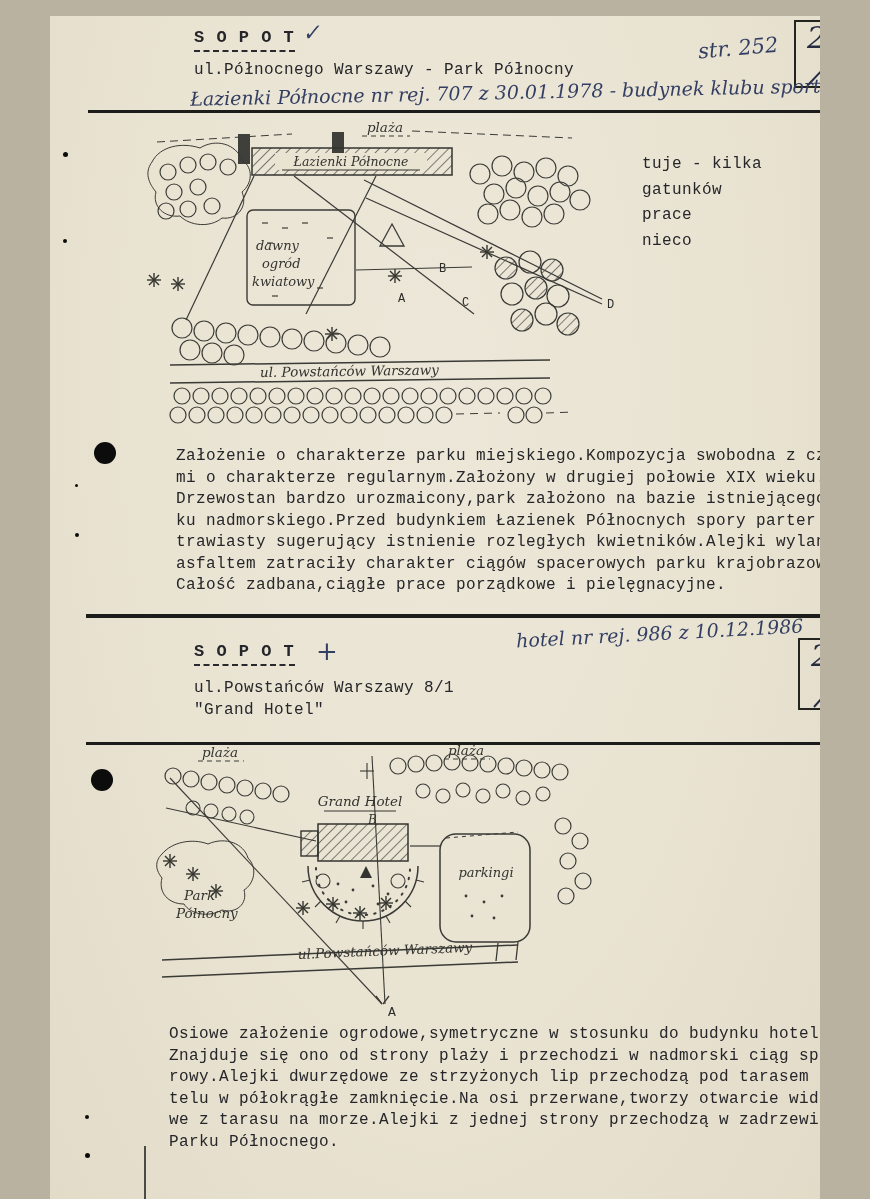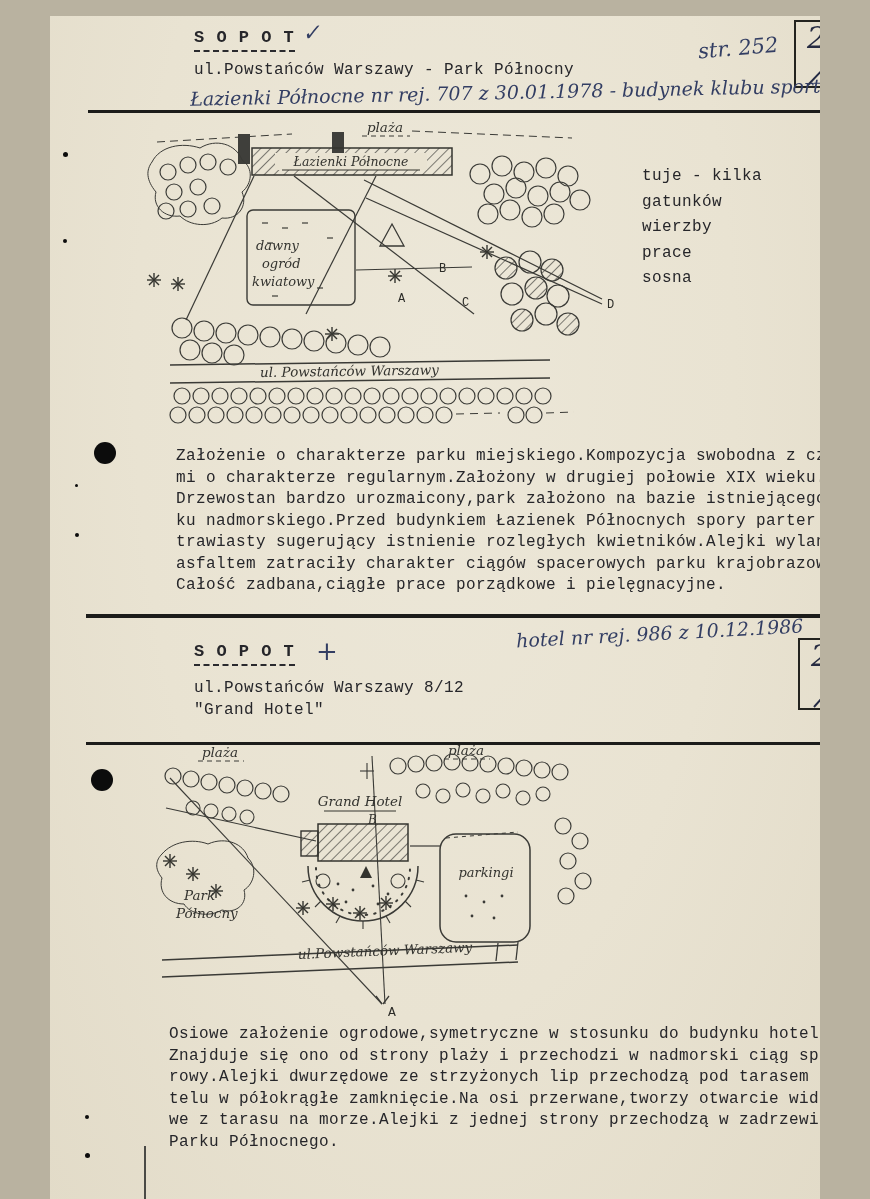--- a/index.html
+++ b/index.html
@@ -22,21 +22,21 @@
   .svgmono{font-family:"Liberation Mono",monospace;fill:#2c2c28;}
   .stroke{stroke:#3a3a36;fill:none;}
 </style>
 </head>
 <body>
 
 <div class="page">
 
   <div class="abs title" style="left:144px;top:12px">S O P O T</div>
   <div class="abs hw" style="left:252px;top:4px;font-size:22px;transform:rotate(-6deg)">✓</div>
-  <div class="abs type" style="left:144px;top:44px">ul.Powstańców Warszawy - Park Północny</div>
+  <div class="abs type" style="left:144px;top:44px">ul.Północnego Warszawy - Park Północny</div>
   <div class="abs hw" style="left:648px;top:20px;font-size:21px;transform:rotate(-5deg)">str. 252</div>
 
   <div class="abs refbox" style="left:744px;top:4px;width:74px;height:68px">
     <svg class="abs" style="left:0;top:0" width="74" height="68" viewBox="0 0 74 68">
       <line x1="12" y1="63" x2="66" y2="6" stroke="#252b44" stroke-width="2"></line>
     </svg>
     <span class="refnum" style="left:11px;top:-2px;font-size:30px">2</span>
     <span class="refnum" style="right:6px;bottom:0px;font-size:22px">29</span>
   </div>
 
@@ -195,25 +195,24 @@
       <use href="#tc1" x="245" y="297"></use>
       <use href="#tc1" x="264" y="297"></use>
       <use href="#tc1" x="283" y="297"></use>
       <use href="#tc1" x="302" y="297"></use>
     <line x1="314" y1="296" x2="358" y2="295" class="stroke" stroke-dasharray="8 6"></line>
     <use href="#tc1" x="374" y="297"></use>
       <use href="#tc1" x="392" y="297"></use>
     <line x1="404" y1="295" x2="432" y2="294" class="stroke" stroke-dasharray="8 6"></line>
   </svg>
 
-  <div class="abs species" style="left:592px;top:148px">
+  <div class="abs species" style="left:592px;top:136px">
     <div>tuje - kilka gatunków</div>
-    <div>wierzby</div>
     <div>prace</div>
-    <div>sosna</div>
+    <div>nieco</div>
   </div>
 
   <div class="abs dot" style="left:44px;top:426px;width:22px;height:22px"></div>
   <div class="abs type" style="left:126px;top:430px;width:742px">Założenie o charakterze parku miejskiego.Kompozycja swobodna z częścia
 mi o charakterze regularnym.Założony w drugiej połowie XIX wieku.
 Drzewostan bardzo urozmaicony,park założono na bazie istniejącego las-
 ku nadmorskiego.Przed budynkiem Łazienek Północnych spory parter
 trawiasty sugerujący istnienie rozległych kwietników.Alejki wylane
 asfaltem zatraciły charakter ciągów spacerowych parku krajobrazowego.
 Całość zadbana,ciągłe prace porządkowe i pielęgnacyjne.</div>
@@ -225,21 +224,21 @@
   <div class="abs hw" style="left:466px;top:606px;font-size:19px;white-space:nowrap;transform:rotate(-3deg)">hotel nr rej. 986 z 10.12.1986</div>
 
   <div class="abs refbox" style="left:748px;top:622px;width:76px;height:72px">
     <svg class="abs" style="left:0;top:0" width="76" height="72" viewBox="0 0 76 72">
       <line x1="14" y1="67" x2="68" y2="7" stroke="#252b44" stroke-width="2"></line>
     </svg>
     <span class="refnum" style="left:11px;top:-2px;font-size:30px">2</span>
     <span class="refnum" style="right:7px;bottom:2px;font-size:22px">20</span>
   </div>
 
-  <div class="abs type" style="left:144px;top:662px">ul.Powstańców Warszawy 8/12</div>
+  <div class="abs type" style="left:144px;top:662px">ul.Powstańców Warszawy 8/1</div>
   <div class="abs type" style="left:144px;top:684px">"Grand Hotel"</div>
 
   <div class="abs hr" style="left:36px;top:726px;width:832px;height:3px"></div>
 
   <div class="abs dot" style="left:41px;top:753px;width:22px;height:22px"></div>
 
   <svg class="abs" style="left:98px;top:730px" width="472" height="278" viewBox="0 0 472 278">
     <defs>
       <pattern id="h2" width="7" height="7" patternUnits="userSpaceOnUse" patternTransform="rotate(45)">
         <line x1="0" y1="0" x2="0" y2="7" stroke="#3c3c38" stroke-width="1.3"></line>

